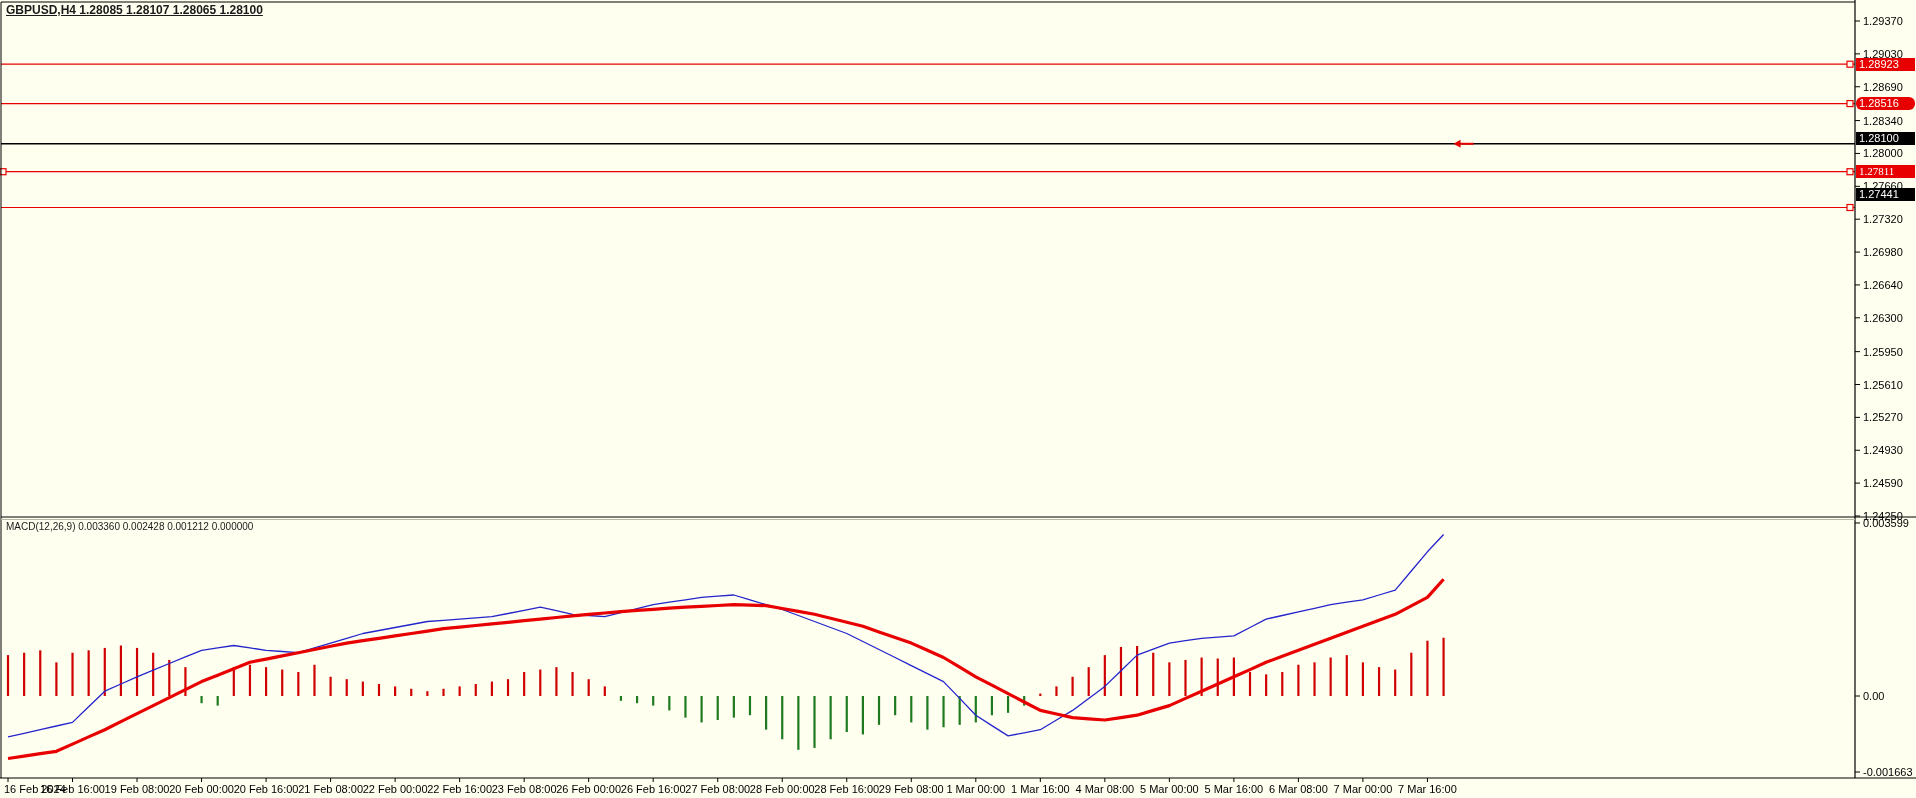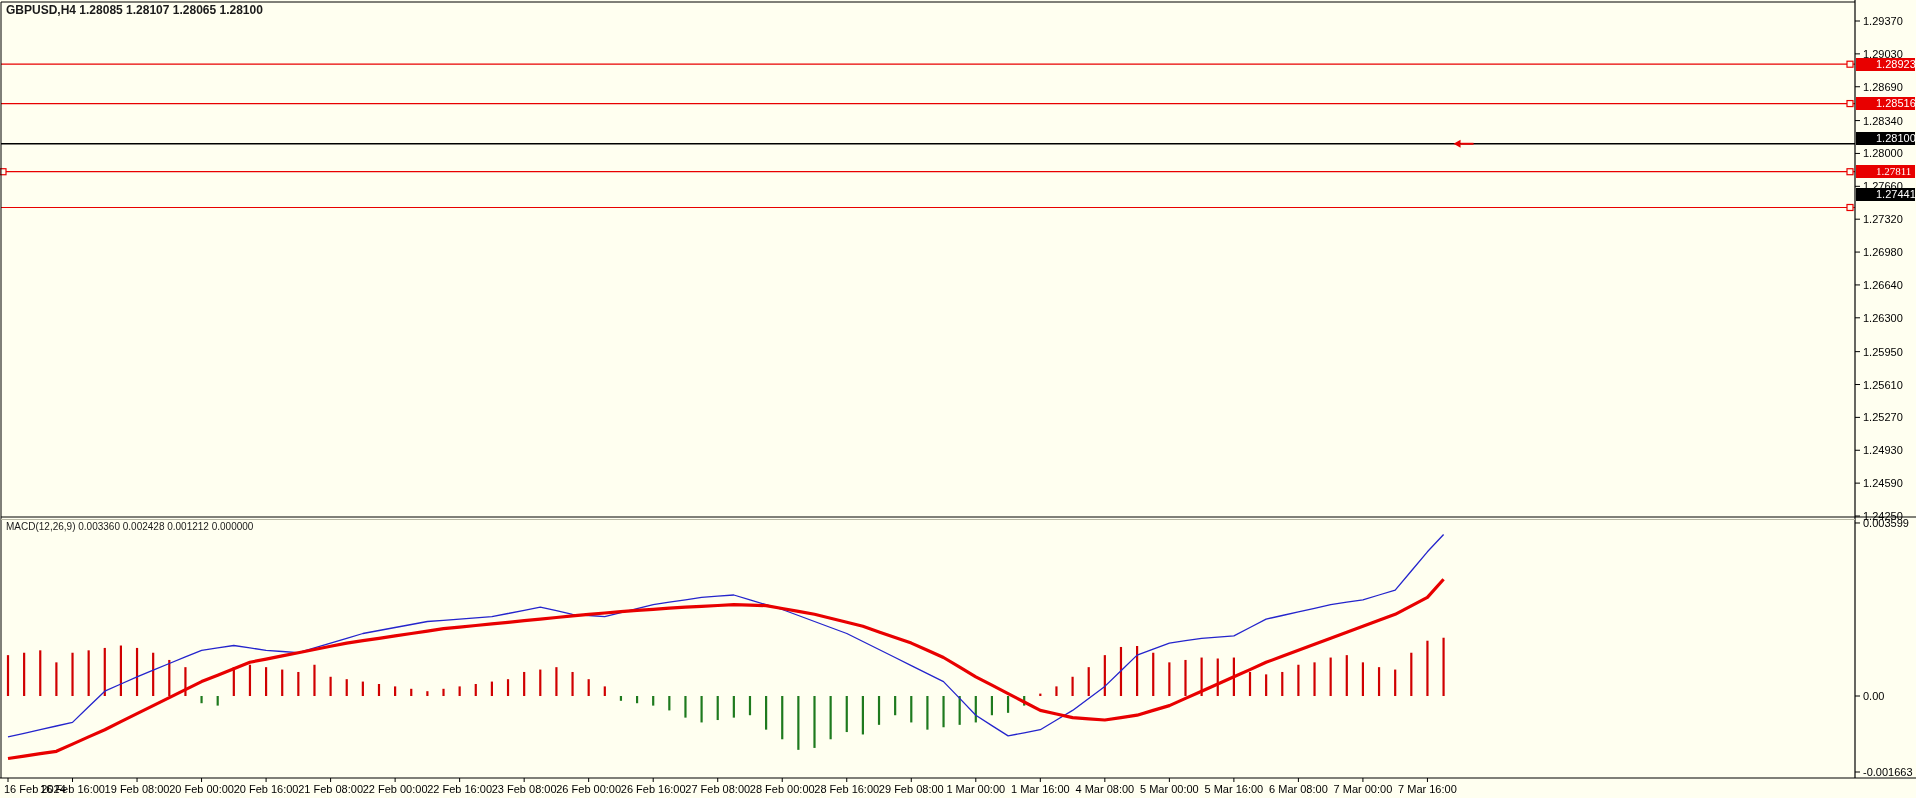--- a/index.html
+++ b/index.html
@@ -1,21 +1,21 @@
 <!DOCTYPE html>
 <html><head>
 <meta charset="utf-8">
 <style>
   html,body{margin:0;padding:0;}
   body{font-family:"Liberation Sans",sans-serif;}
   #stage{position:relative;width:1916px;height:798px;background:#FFFFF0;overflow:hidden;}
   #chart-svg{position:absolute;left:0;top:0;}
-  .title-label{position:absolute;left:6px;top:3px;font-size:12px;font-weight:600;color:#1a1a1a;letter-spacing:0px;}
+  .title-label{position:absolute;left:6px;top:3px;font-size:12px;font-weight:600;color:#1a1a1a;letter-spacing:0px;text-decoration:underline;}
   .macd-label{position:absolute;left:6px;top:521px;font-size:10px;font-weight:500;color:#1a1a1a;}
-  .price-tag{position:absolute;left:1856px;width:59px;height:13px;font-size:11px;line-height:13px;color:#fff;padding-left:20px;box-sizing:border-box;font-weight:500;}
+  .price-tag{position:absolute;left:1856px;width:59px;height:13px;font-size:11px;line-height:13px;color:#fff;padding-left:3px;box-sizing:border-box;font-weight:500;}
 </style>
 </head>
 <body>
 <div id="stage">
 
 <svg id="chart-svg" width="1916" height="798">
       <polyline points="8.0,-1660.8 24.1,-1661.8 40.3,-1667.0 56.4,-1673.4 72.5,-1674.5 88.6,-1673.0 104.8,-1669.7 120.9,-1668.3 137.0,-1668.3 153.2,-1669.8 169.3,-1668.5 185.4,-1666.0 201.6,-1664.0 217.7,-1662.9 233.8,-1662.7 249.9,-1661.2 266.1,-1659.0 282.2,-1656.6 298.3,-1655.3 314.5,-1656.9 330.6,-1660.7 346.7,-1669.6 362.9,-1674.8 379.0,-1675.3 395.1,-1678.0 411.3,-1684.2 427.4,-1688.1 443.5,-1689.3 459.6,-1688.5 475.8,-1683.7 491.9,-1685.6 508.0,-1686.8 524.2,-1688.5 540.3,-1689.3 556.4,-1688.8 572.5,-1685.9 588.7,-1684.6 604.8,-1683.9 620.9,-1683.5 637.1,-1686.1 653.2,-1689.5 669.3,-1689.1 685.5,-1689.6 701.6,-1689.7 717.7,-1689.6 733.8,-1686.1 750.0,-1683.6 766.1,-1684.1 782.2,-1687.3 798.4,-1686.9 814.5,-1686.2 830.6,-1686.5 846.8,-1682.6 862.9,-1677.8 879.0,-1672.6 895.1,-1668.5 911.3,-1663.7 927.4,-1655.4 943.5,-1651.0 959.7,-1647.3 975.8,-1644.6 991.9,-1641.2 1008.1,-1639.1 1024.2,-1634.8 1040.3,-1633.3 1056.5,-1632.8 1072.6,-1634.5 1088.7,-1638.5 1104.8,-1646.1 1121.0,-1654.6 1137.1,-1667.6 1153.2,-1677.1 1169.4,-1687.4 1185.5,-1696.3 1201.6,-1702.9 1217.8,-1709.6 1233.9,-1717.4 1250.0,-1722.8 1266.1,-1729.2 1282.3,-1736.2 1298.4,-1739.7 1314.5,-1744.6 1330.7,-1749.7 1346.8,-1751.3 1362.9,-1753.8 1379.0,-1755.9 1395.2,-1756.9 1411.3,-1764.3 1427.4,-1776.4 1443.6,-1786.0" fill="none" stroke="#44A377" stroke-width="1.2" stroke-linejoin="round"></polyline>
       <polyline points="8.0,-1644.8 24.1,-1644.0 40.3,-1641.1 56.4,-1638.1 72.5,-1636.3 88.6,-1634.5 104.8,-1632.6 120.9,-1631.0 137.0,-1629.6 153.2,-1627.6 169.3,-1626.9 185.4,-1626.1 201.6,-1625.3 217.7,-1624.6 233.8,-1624.4 249.9,-1623.7 266.1,-1623.0 282.2,-1622.4 298.3,-1622.0 314.5,-1622.5 330.6,-1623.4 346.7,-1625.8 362.9,-1629.3 379.0,-1632.9 395.1,-1635.9 411.3,-1639.1 427.4,-1641.6 443.5,-1643.9 459.6,-1646.2 475.8,-1649.6 491.9,-1651.6 508.0,-1652.9 524.2,-1654.9 540.3,-1657.7 556.4,-1659.5 572.5,-1661.1 588.7,-1661.8 604.8,-1662.6 620.9,-1662.7 637.1,-1661.9 653.2,-1660.1 669.3,-1657.8 685.5,-1655.6 701.6,-1654.4 717.7,-1652.6 733.8,-1650.2 750.0,-1648.1 766.1,-1645.7 782.2,-1642.6 798.4,-1639.8 814.5,-1635.6 830.6,-1631.0 846.8,-1626.3 862.9,-1620.7 879.0,-1616.0 895.1,-1611.5 911.3,-1607.8 927.4,-1603.9 943.5,-1601.3 959.7,-1599.5 975.8,-1598.0 991.9,-1596.7 1008.1,-1596.0 1024.2,-1594.8 1040.3,-1594.4 1056.5,-1594.3 1072.6,-1594.6 1088.7,-1595.7 1104.8,-1598.3 1121.0,-1600.9 1137.1,-1605.4 1153.2,-1610.4 1169.4,-1615.5 1185.5,-1621.6 1201.6,-1627.2 1217.8,-1633.5 1233.9,-1639.9 1250.0,-1645.9 1266.1,-1652.2 1282.3,-1658.5 1298.4,-1664.6 1314.5,-1670.6 1330.7,-1676.5 1346.8,-1682.3 1362.9,-1687.9 1379.0,-1693.1 1395.2,-1697.7 1411.3,-1704.6 1427.4,-1712.0 1443.6,-1718.8" fill="none" stroke="#44A377" stroke-width="1.2" stroke-linejoin="round"></polyline>
       <polyline points="8.0,-1628.9 24.1,-1626.2 40.3,-1615.2 56.4,-1602.9 72.5,-1598.2 88.6,-1595.9 104.8,-1595.5 120.9,-1593.6 137.0,-1590.9 153.2,-1585.3 169.3,-1585.4 185.4,-1586.1 201.6,-1586.5 217.7,-1586.2 233.8,-1586.2 249.9,-1586.2 266.1,-1587.0 282.2,-1588.2 298.3,-1588.7 314.5,-1588.0 330.6,-1586.1 346.7,-1582.1 362.9,-1583.9 379.0,-1590.5 395.1,-1593.7 411.3,-1594.0 427.4,-1595.0 443.5,-1598.5 459.6,-1603.9 475.8,-1615.6 491.9,-1617.5 508.0,-1619.0 524.2,-1621.4 540.3,-1626.0 556.4,-1630.2 572.5,-1636.2 588.7,-1638.9 604.8,-1641.2 620.9,-1641.8 637.1,-1637.7 653.2,-1630.7 669.3,-1626.4 685.5,-1621.7 701.6,-1619.1 717.7,-1615.7 733.8,-1614.3 750.0,-1612.7 766.1,-1607.2 782.2,-1598.0 798.4,-1592.7 814.5,-1584.9 830.6,-1575.4 846.8,-1570.1 862.9,-1563.7 879.0,-1559.4 895.1,-1554.5 911.3,-1551.9 927.4,-1552.3 943.5,-1551.6 959.7,-1551.7 975.8,-1551.3 991.9,-1552.2 1008.1,-1552.9 1024.2,-1554.7 1040.3,-1555.5 1056.5,-1555.7 1072.6,-1554.7 1088.7,-1552.9 1104.8,-1550.6 1121.0,-1547.2 1137.1,-1543.3 1153.2,-1543.7 1169.4,-1543.5 1185.5,-1546.9 1201.6,-1551.4 1217.8,-1557.5 1233.9,-1562.5 1250.0,-1569.1 1266.1,-1575.2 1282.3,-1580.8 1298.4,-1589.4 1314.5,-1596.5 1330.7,-1603.3 1346.8,-1613.3 1362.9,-1622.1 1379.0,-1630.3 1395.2,-1638.6 1411.3,-1644.9 1427.4,-1647.6 1443.6,-1651.6" fill="none" stroke="#44A377" stroke-width="1.2" stroke-linejoin="round"></polyline>
       <line x1="1" y1="64.21595999999974" x2="1855" y2="64.21595999999974" stroke="#E80000" stroke-width="1.2"></line>
@@ -390,19 +390,19 @@
       <text x="1298.3999999999999" y="793" text-anchor="middle" font-size="11" fill="#000" font-family="&quot;Liberation Sans&quot;,sans-serif" font-weight="400">6 Mar 08:00</text>
       <line x1="1362.9199999999998" y1="778" x2="1362.9199999999998" y2="782" stroke="#000" stroke-width="1"></line>
       <text x="1362.9199999999998" y="793" text-anchor="middle" font-size="11" fill="#000" font-family="&quot;Liberation Sans&quot;,sans-serif" font-weight="400">7 Mar 00:00</text>
       <line x1="1427.4399999999998" y1="778" x2="1427.4399999999998" y2="782" stroke="#000" stroke-width="1"></line>
       <text x="1427.4399999999998" y="793" text-anchor="middle" font-size="11" fill="#000" font-family="&quot;Liberation Sans&quot;,sans-serif" font-weight="400">7 Mar 16:00</text>
     </svg>
 <div class="title-label">GBPUSD,H4  1.28085 1.28107 1.28065 1.28100</div>
 <div class="macd-label">MACD(12,26,9) 0.003360 0.002428 0.001212 0.000000</div>
 <div id="tags">
       <div class="price-tag" style="top: 57.716px; background: rgb(232, 0, 0);">1.28923</div>
-      <div class="price-tag" style="top: 97.0647px; background: rgb(232, 0, 0);">1.28516</div>
+      <div class="price-tag" style="top: 97.0647px; background: rgb(232, 0, 0); border-radius: 6px;">1.28516</div>
       <div class="price-tag" style="top: 132px; background: rgb(0, 0, 0);">1.28100</div>
       <div class="price-tag" style="top: 165.224px; background: rgb(232, 0, 0); font-family: Liberation Serif, serif;">1.27811</div>
       <div class="price-tag" style="top: 188px; background: #000000;">1.27441</div>
     </div>
 
 </div>
 
 </body></html>

